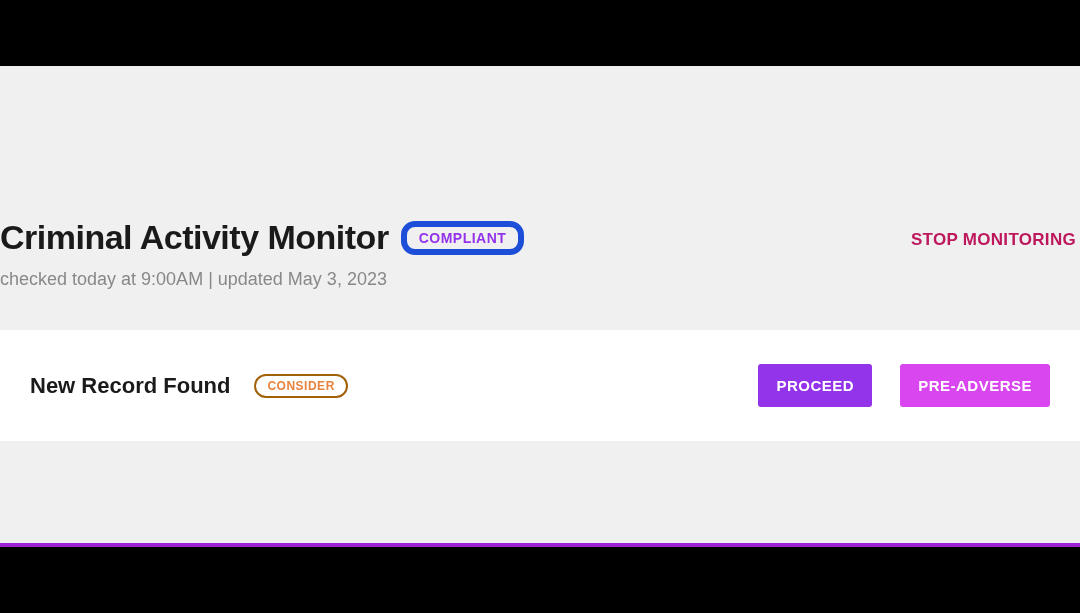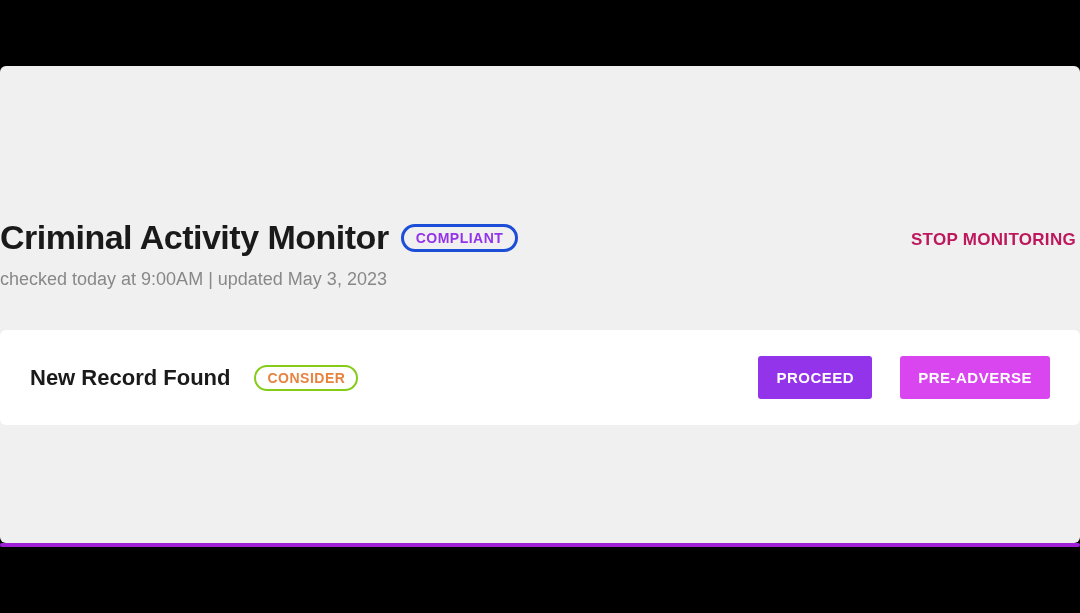--- a/index.html
+++ b/index.html
@@ -1,19 +1,18 @@
 <!DOCTYPE html>
 <html><head>
   <meta charset="utf-8">
   <style>
     * {
       margin: 0;
       padding: 0;
       box-sizing: border-box;
-      border-radius: 6px;
     }
     body {
       font-family: -apple-system, BlinkMacSystemFont, "Segoe UI", Helvetica, Arial, sans-serif;
       background: #000;
       width: 1080px;
       height: 613px;
       overflow: hidden;
     }
     .top-black {
       height: 66px;
@@ -53,21 +52,21 @@
     }
     .page-title {
       font-size: 34px;
       font-weight: 700;
       color: #1a1a1a;
       letter-spacing: -0.5px;
     }
     .compliant-badge {
       display: inline-flex;
       align-items: center;
-      border: 3px solid #1d4ed8;
+      border: 6px solid #1d4ed8;
       color: #9333ea;
       font-size: 14px;
       font-weight: 700;
       letter-spacing: 0.5px;
       padding: 3px 12px;
       border-radius: 14px;
       text-transform: uppercase;
     }
     .subtitle {
       font-size: 18px;
@@ -82,41 +81,41 @@
       cursor: pointer;
       padding-top: 12px;
       padding-right: 4px;
       text-transform: uppercase;
     }
     .record-card {
       background: #fff;
       margin-top: 40px;
       margin-left: 0;
       margin-right: 0;
-      padding: 26px 30px;
+      padding: 34px 30px;
       display: flex;
       justify-content: space-between;
       align-items: center;
     }
     .record-left {
       display: flex;
       align-items: center;
       gap: 24px;
     }
     .record-title {
       font-size: 22px;
       font-weight: 700;
       color: #1a1a1a;
     }
     .consider-badge {
       display: inline-flex;
       align-items: center;
-      border: 2px solid #84cc16;
+      border: 2px solid #a16207;
       color: #e8833f;
-      font-size: 14px;
+      font-size: 12px;
       font-weight: 700;
       letter-spacing: 0.5px;
       padding: 3px 11px;
       border-radius: 13px;
       text-transform: uppercase;
     }
     .record-right {
       display: flex;
       gap: 28px;
     }

